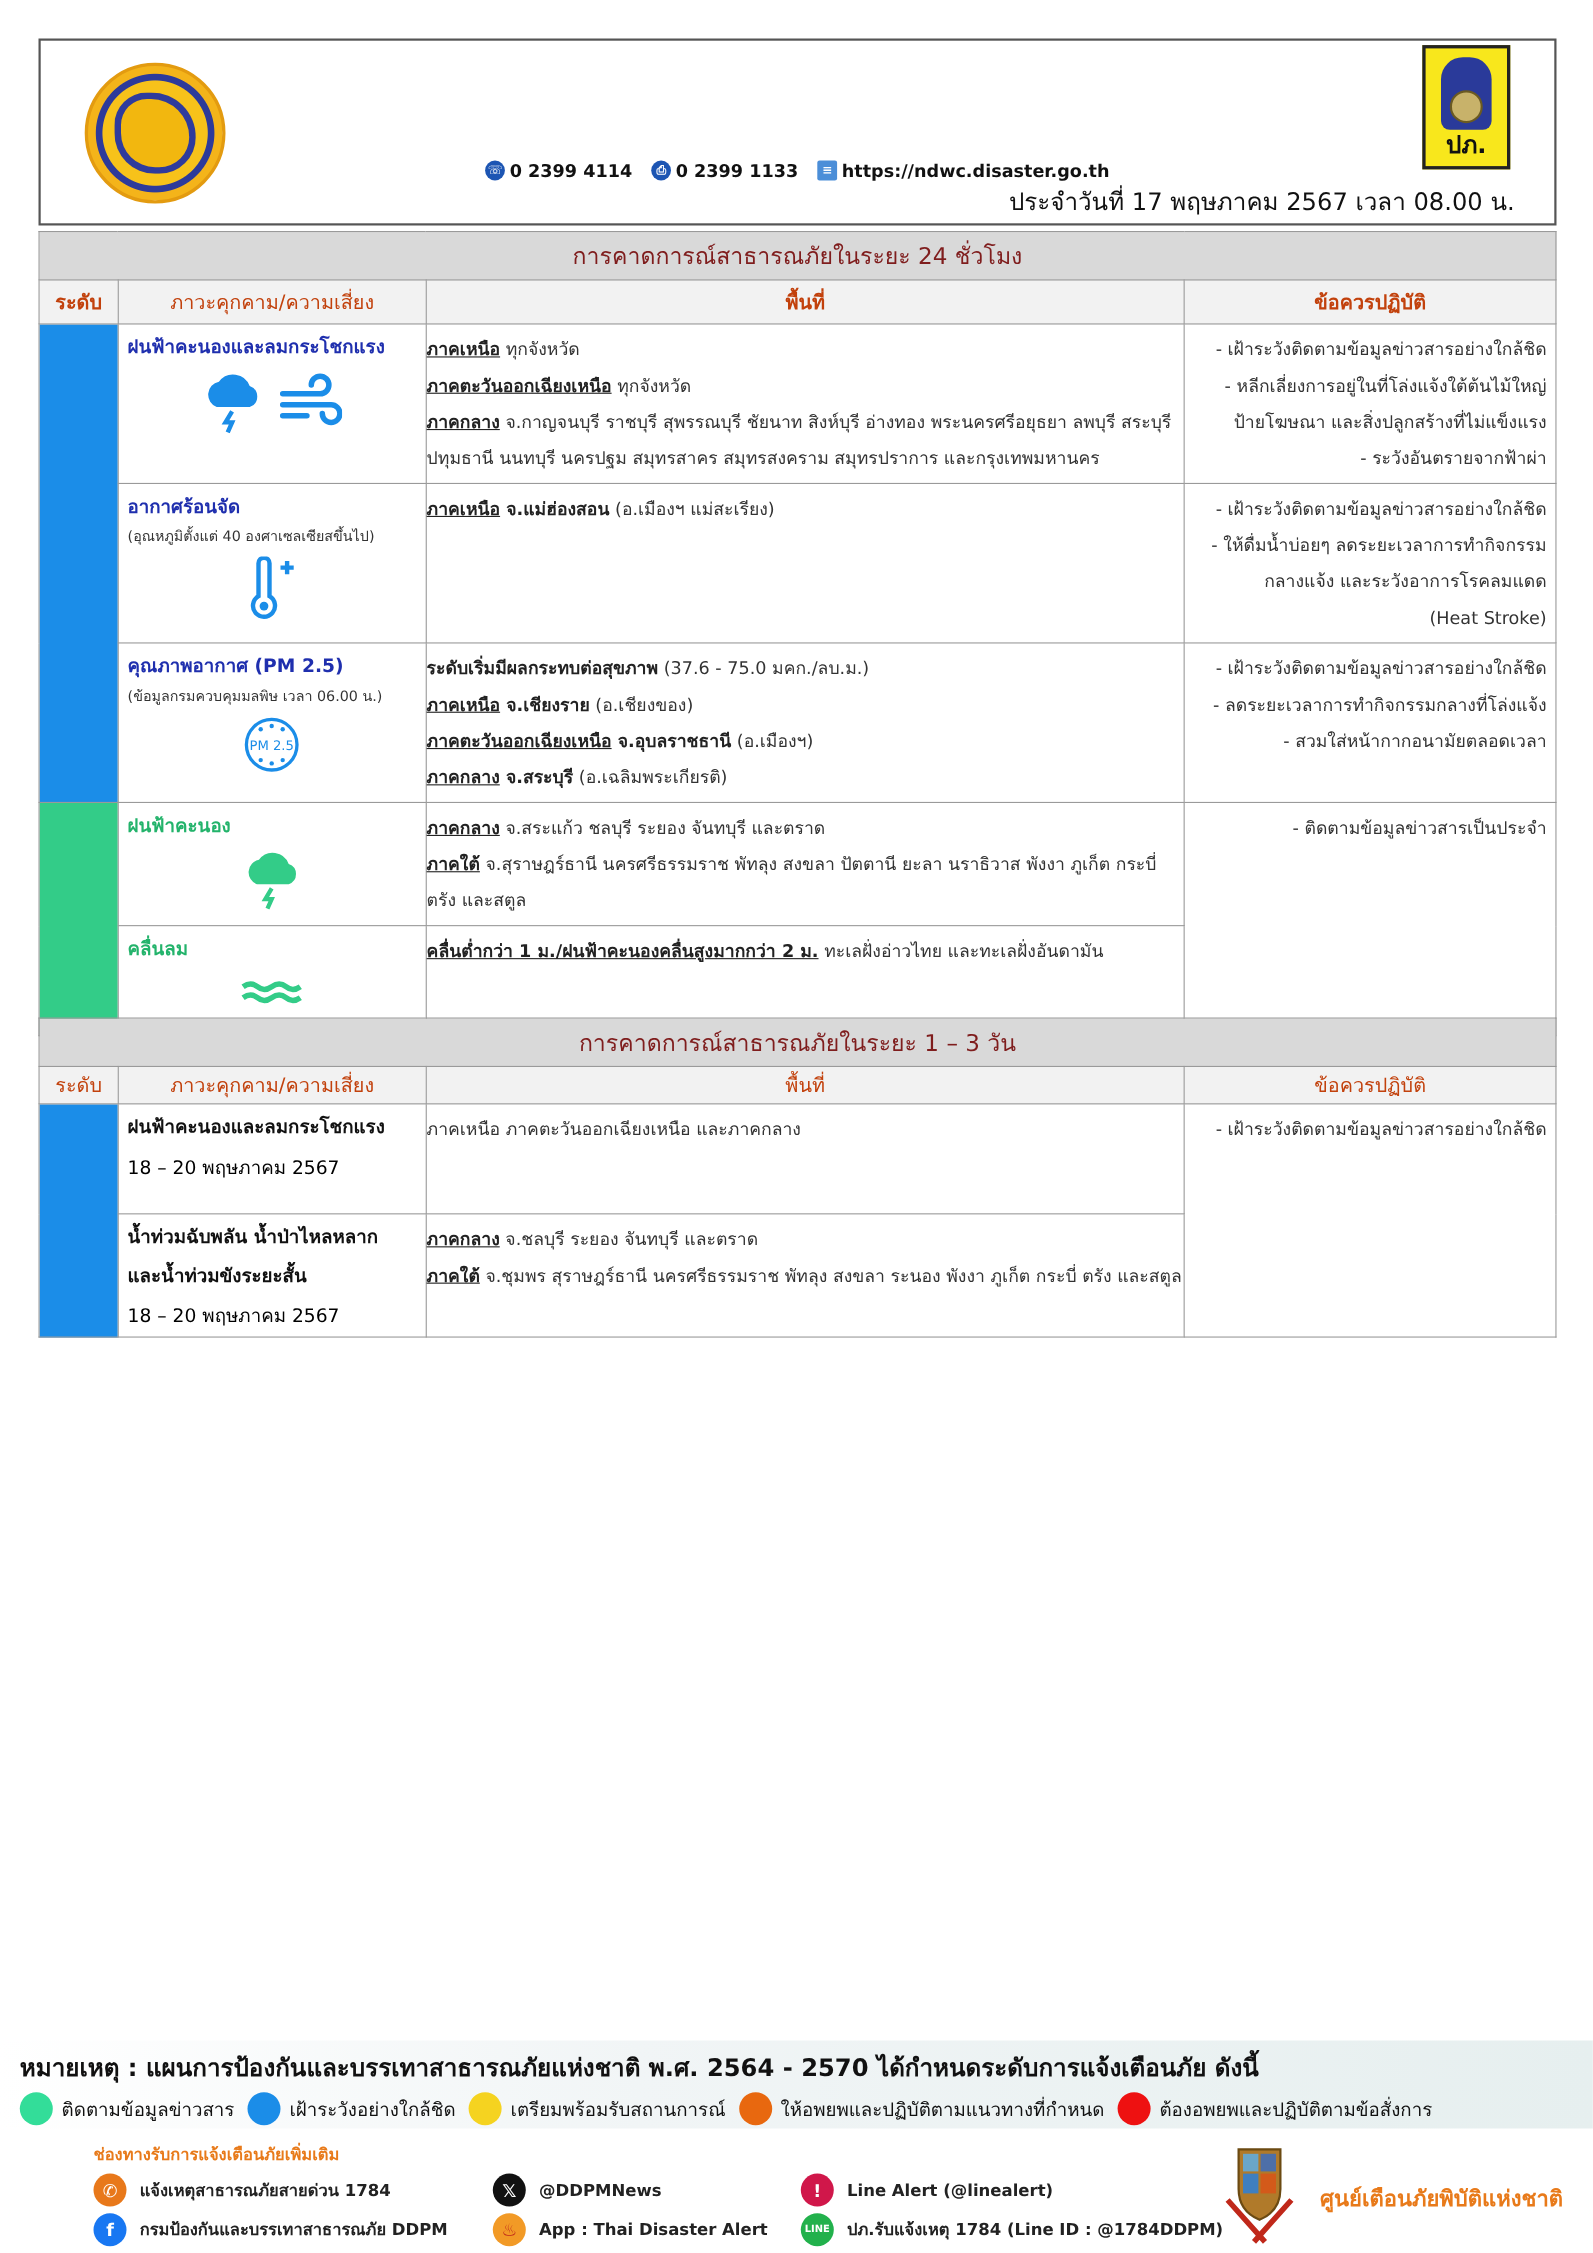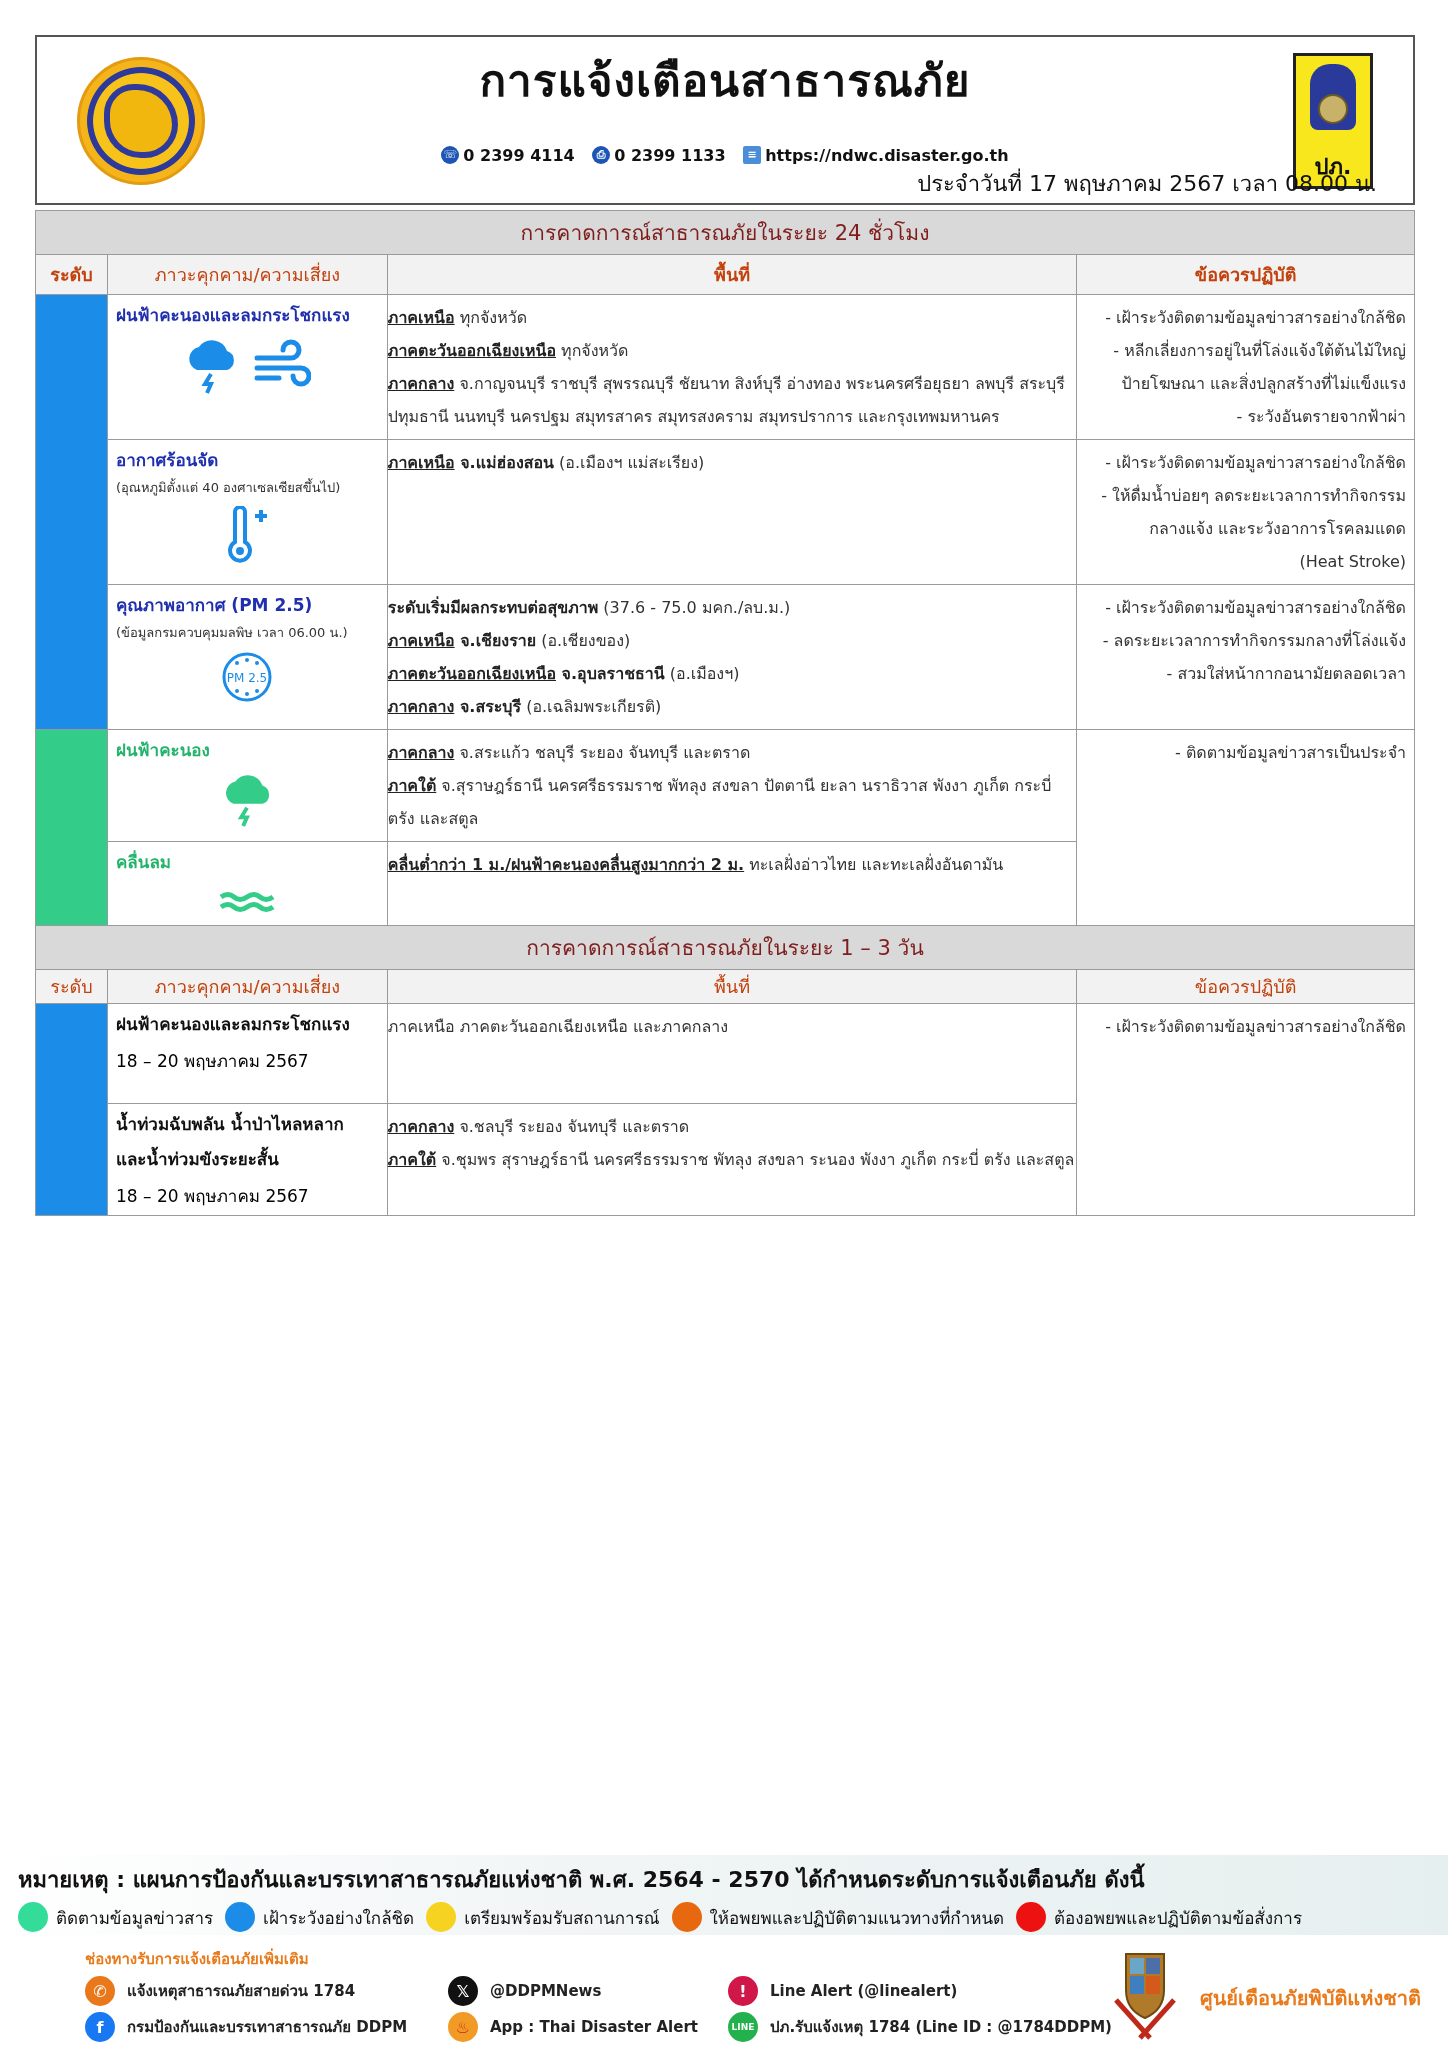--- a/index.html
+++ b/index.html
@@ -14,21 +14,21 @@
   .logo-left {
     position: absolute; left: 40px; top: 20px; width: 128px; height: 128px; border-radius: 50%;
     background: radial-gradient(circle at 50% 50%, #f7c21a 0 55%, #2d3a9a 56% 62%, #f4b41a 63% 100%);
     border: 3px solid #e39b10;
   }
   .logo-left .lion {
     position: absolute; left: 24px; top: 24px; width: 74px; height: 74px; border-radius: 40% 55% 45% 50%;
     background: #f2b70f; box-shadow: inset 0 0 0 6px #2f3b9c;
   }
   .logo-right {
-    position: absolute; right: 40px; top: 16px; width: 80px; height: 136px;
+    position: absolute; right: 40px; top: 4px; width: 80px; height: 113px;
     background: #f8e71c; border: 3px solid #222;
   }
   .logo-right .hand {
     position: absolute; left: 14px; top: 8px; width: 46px; height: 66px; background: #2a3a9a;
     border-radius: 20px 20px 8px 8px;
   }
   .logo-right .seal {
     position: absolute; left: 22px; top: 38px; width: 30px; height: 30px; border-radius: 50%;
     background: #c8b26a; border: 2px solid #6b5a22;
   }
@@ -120,21 +120,20 @@
     position: absolute; left: 1200px; top: 1982px; font-size: 20px; font-weight: bold; color: #e87a1a;
   }
 </style>
 </head>
 <body>
 
 <div class="header-box">
   <div class="logo-left">
       <div class="lion"></div>
     </div>
-  <div class="title-main">การแจ้งเตือนสาธารณภัย</div>
   <div class="contact-row">
     <span class="ci">
         <span class="ico">☏</span>
         <span>0 2399 4114</span>
       </span>
     <span class="ci">
         <span class="ico">⎙</span>
         <span>0 2399 1133</span>
       </span>
     <span class="ci">

